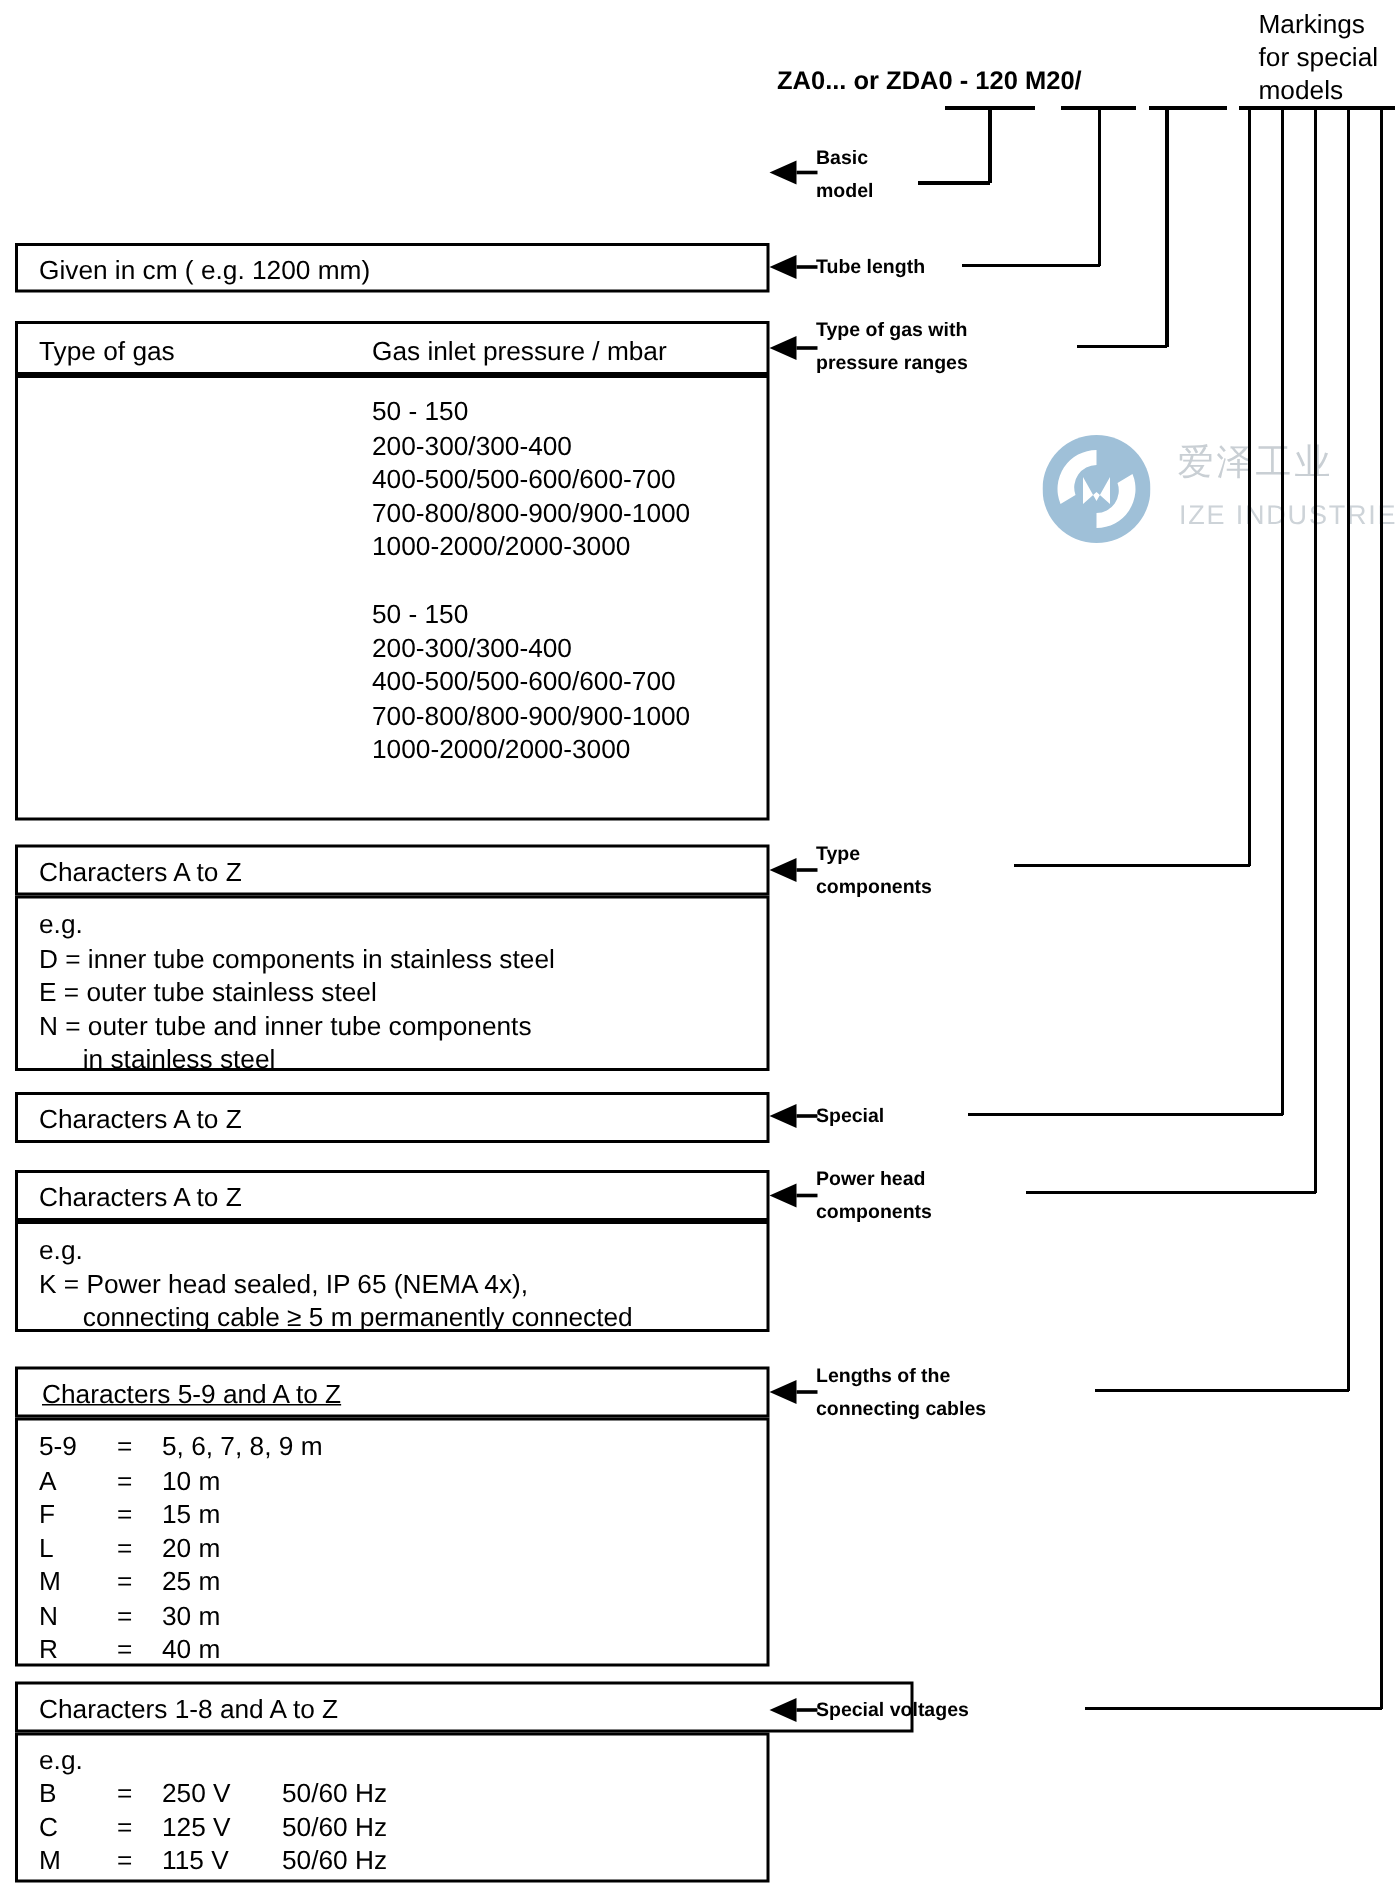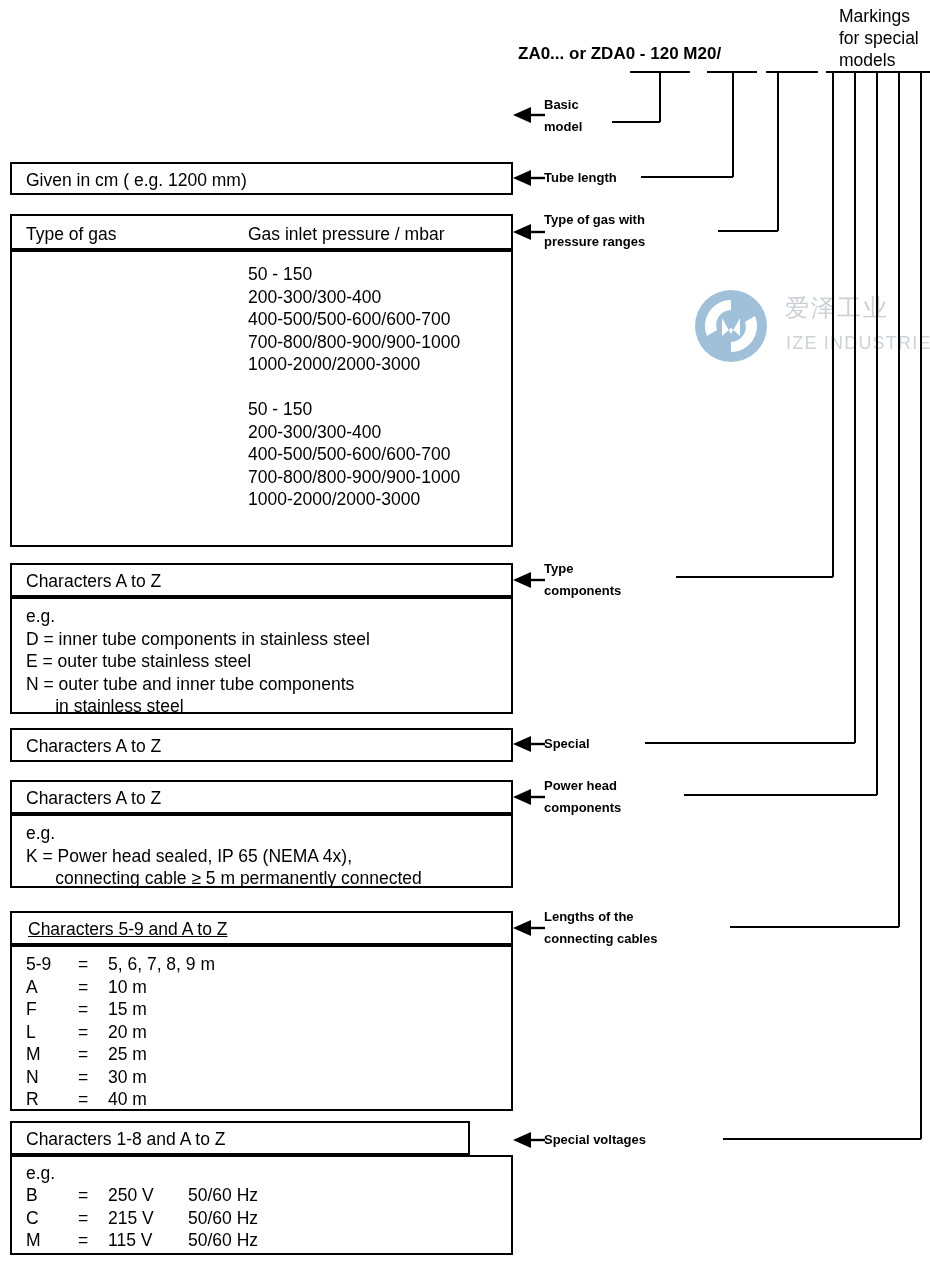--- a/index.html
+++ b/index.html
@@ -267,33 +267,33 @@
 =</div>
     <div class="txt" style="left:96px; top:6px;">5, 6, 7, 8, 9 m
 10 m
 15 m
 20 m
 25 m
 30 m
 40 m</div>
   </div>
 
-  <div class="box" style="left:10px; top:1121px; width:460px; height:34px;">
+  <div class="box" style="left:10px; top:1121px; width:599px; height:34px;">
     <div class="txt" style="left:14px; top:5px;">Characters 1-8 and A to Z</div>
   </div>
 
   <div class="box" style="left:10px; top:1155px; width:503px; height:100px;">
     <div class="txt" style="left:14px; top:5px;">e.g.</div>
     <div class="txt" style="left:14px; top:27px;">B
 C
 M</div>
     <div class="txt" style="left:66px; top:27px;">=
 =
 =</div>
     <div class="txt" style="left:96px; top:27px;">250 V
-215 V
+125 V
 115 V</div>
     <div class="txt" style="left:176px; top:27px;">50/60 Hz
 50/60 Hz
 50/60 Hz</div>
   </div>
 
 </div>
 
 </body></html>

